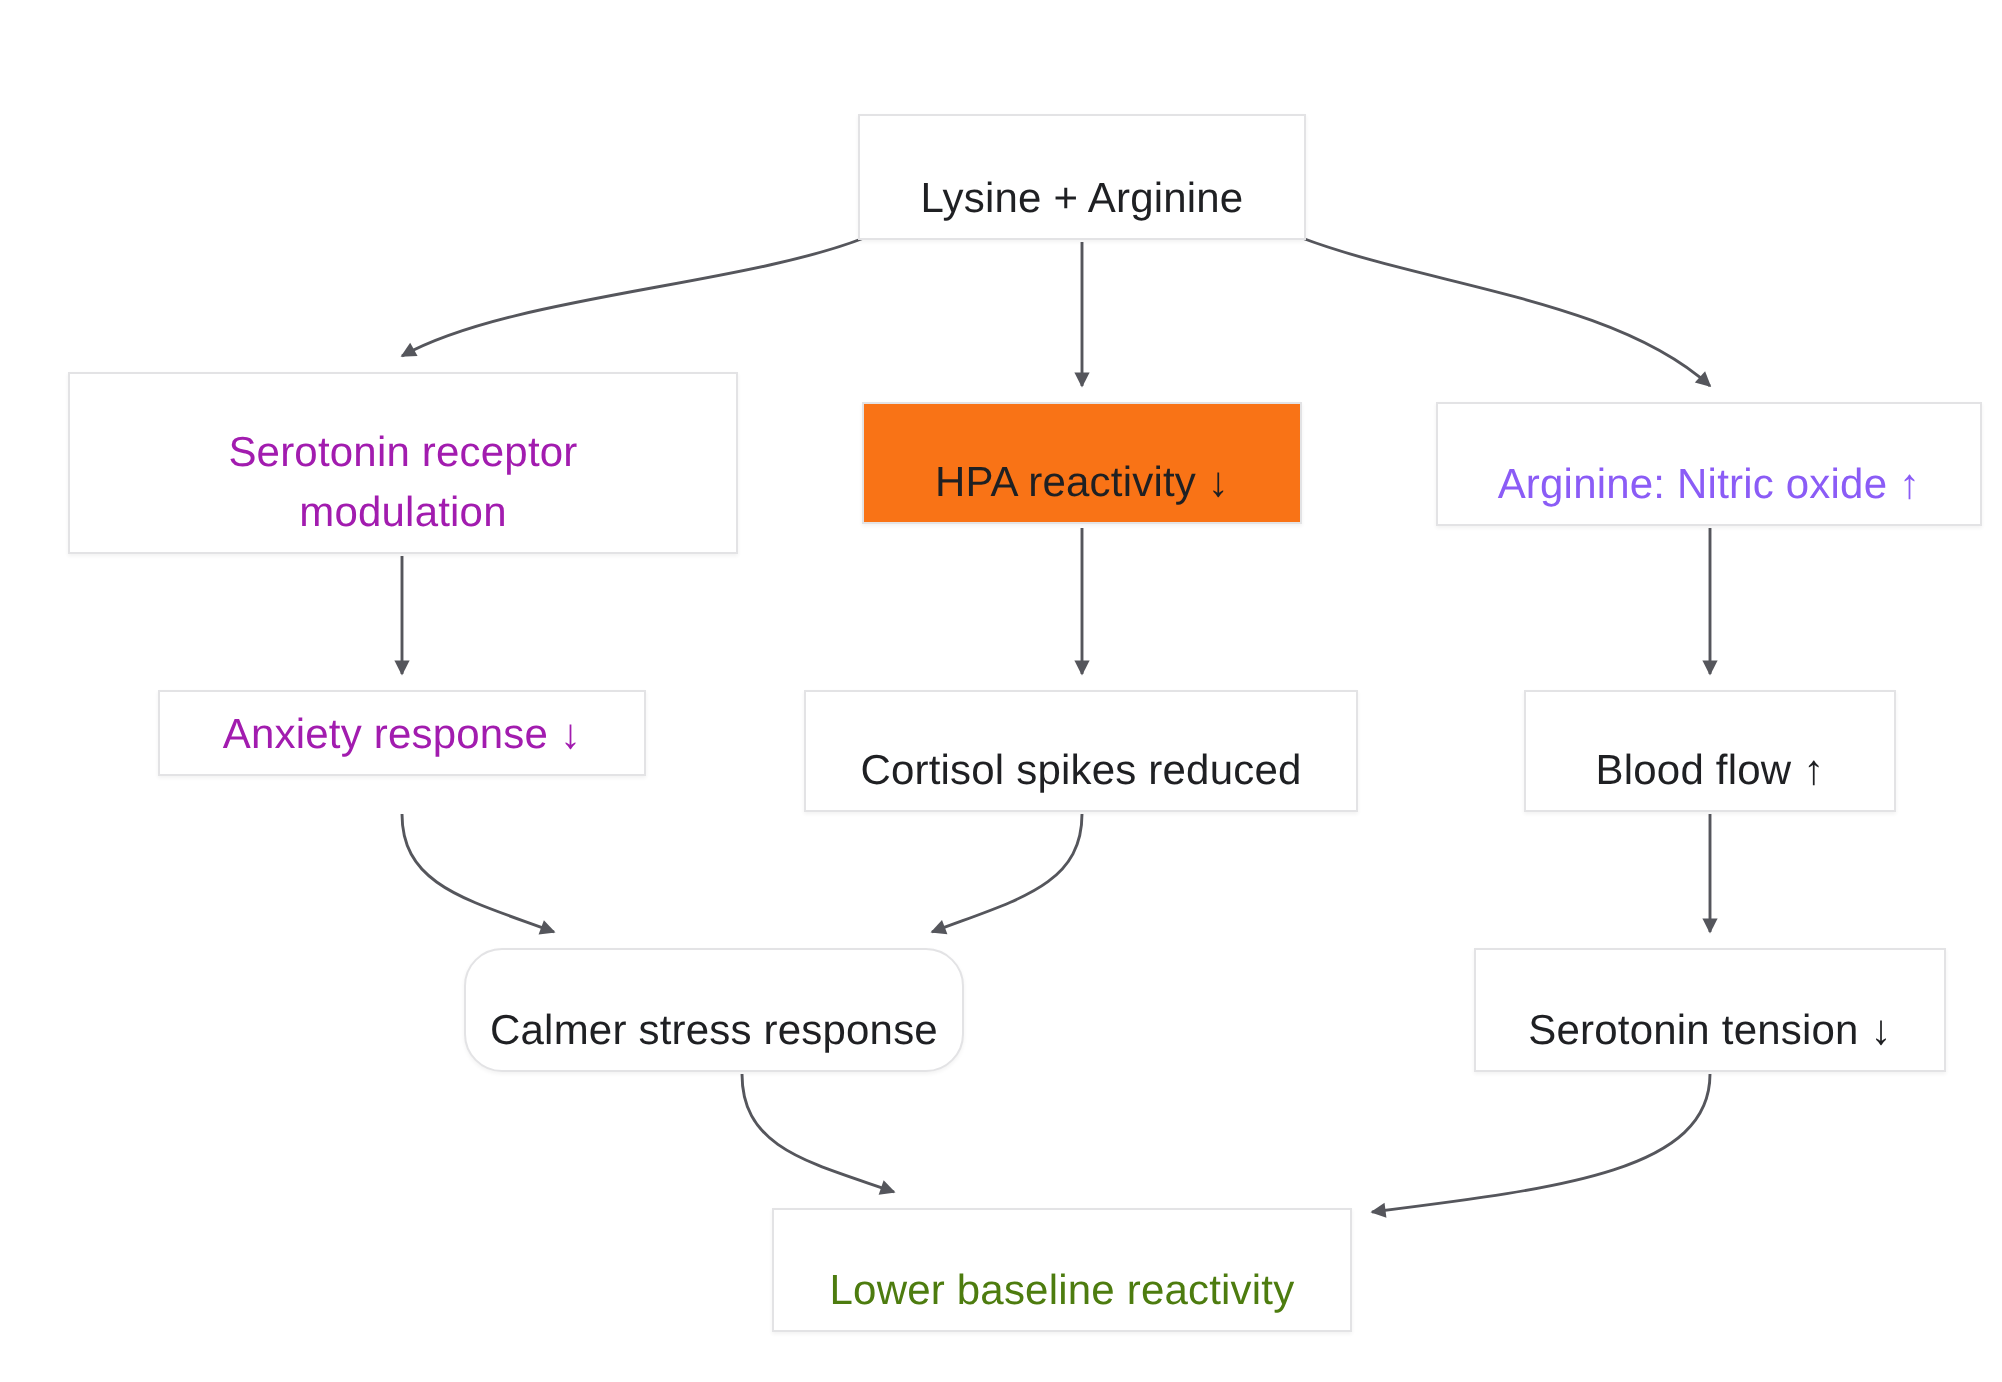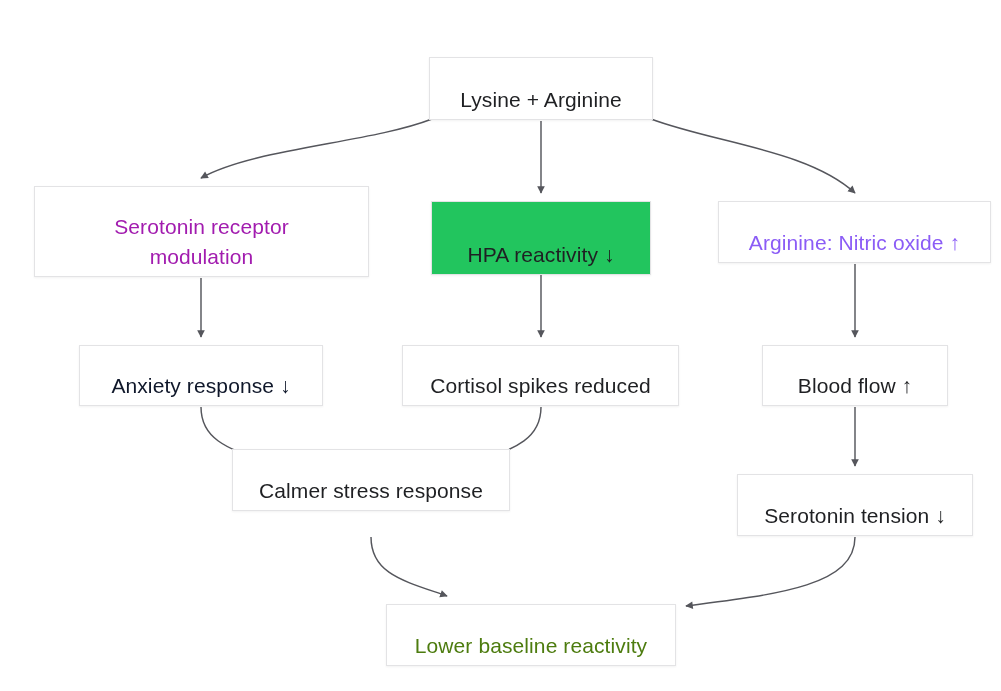--- a/index.html
+++ b/index.html
@@ -75,36 +75,36 @@
   </svg>
 
   <div id="nodes">
       <div class="node" style="left: 429px; top: 57px; width: 224px; height: 63px; background: rgb(255, 255, 255); border-color: rgb(227, 227, 229); color: rgb(31, 32, 35);">
         <span class="node-label">Lysine + Arginine</span>
       </div>
       <div class="node" style="left: 34px; top: 186px; width: 335px; height: 91px; background: rgb(255, 255, 255); border-color: rgb(227, 227, 229); color: #a21caf;">
         <span class="node-label">Serotonin receptor
 modulation</span>
       </div>
-      <div class="node" style="left: 431px; top: 201px; width: 220px; height: 74px; background: #22c55e; border-color: rgb(227, 227, 229); color: rgb(31, 32, 35);">
+      <div class="node" style="left: 431px; top: 201px; width: 220px; height: 61px; background: #f97316; border-color: rgb(227, 227, 229); color: rgb(31, 32, 35);">
         <span class="node-label">HPA reactivity ↓</span>
       </div>
       <div class="node" style="left: 718px; top: 201px; width: 273px; height: 62px; background: rgb(255, 255, 255); border-color: rgb(227, 227, 229); color: #8b5cf6;">
         <span class="node-label">Arginine: Nitric oxide ↑</span>
       </div>
-      <div class="node" style="left: 79px; top: 345px; width: 244px; height: 61px; background: rgb(255, 255, 255); border-color: rgb(227, 227, 229); color: #0f172a;">
+      <div class="node" style="left: 79px; top: 345px; width: 244px; height: 43px; background: rgb(255, 255, 255); border-color: rgb(227, 227, 229); color: #a21caf;">
         <span class="node-label">Anxiety response ↓</span>
       </div>
       <div class="node" style="left: 402px; top: 345px; width: 277px; height: 61px; background: rgb(255, 255, 255); border-color: rgb(227, 227, 229); color: rgb(31, 32, 35);">
         <span class="node-label">Cortisol spikes reduced</span>
       </div>
       <div class="node" style="left: 762px; top: 345px; width: 186px; height: 61px; background: rgb(255, 255, 255); border-color: rgb(227, 227, 229); color: rgb(31, 32, 35);">
         <span class="node-label">Blood flow ↑</span>
       </div>
-      <div class="node" style="left: 232px; top: 449px; width: 278px; height: 62px; background: rgb(255, 255, 255); border-color: rgb(227, 227, 229); color: rgb(31, 32, 35);">
+      <div class="node" style="left: 232px; top: 474px; width: 250px; height: 62px; background: rgb(255, 255, 255); border-color: rgb(227, 227, 229); color: rgb(31, 32, 35); border-radius: 19px;">
         <span class="node-label">Calmer stress response</span>
       </div>
       <div class="node" style="left: 737px; top: 474px; width: 236px; height: 62px; background: rgb(255, 255, 255); border-color: rgb(227, 227, 229); color: rgb(31, 32, 35);">
         <span class="node-label">Serotonin tension ↓</span>
       </div>
       <div class="node" style="left: 386px; top: 604px; width: 290px; height: 62px; background: rgb(255, 255, 255); border-color: rgb(227, 227, 229); color: #4d7c0f;">
         <span class="node-label">Lower baseline reactivity</span>
       </div>
     </div>
 

